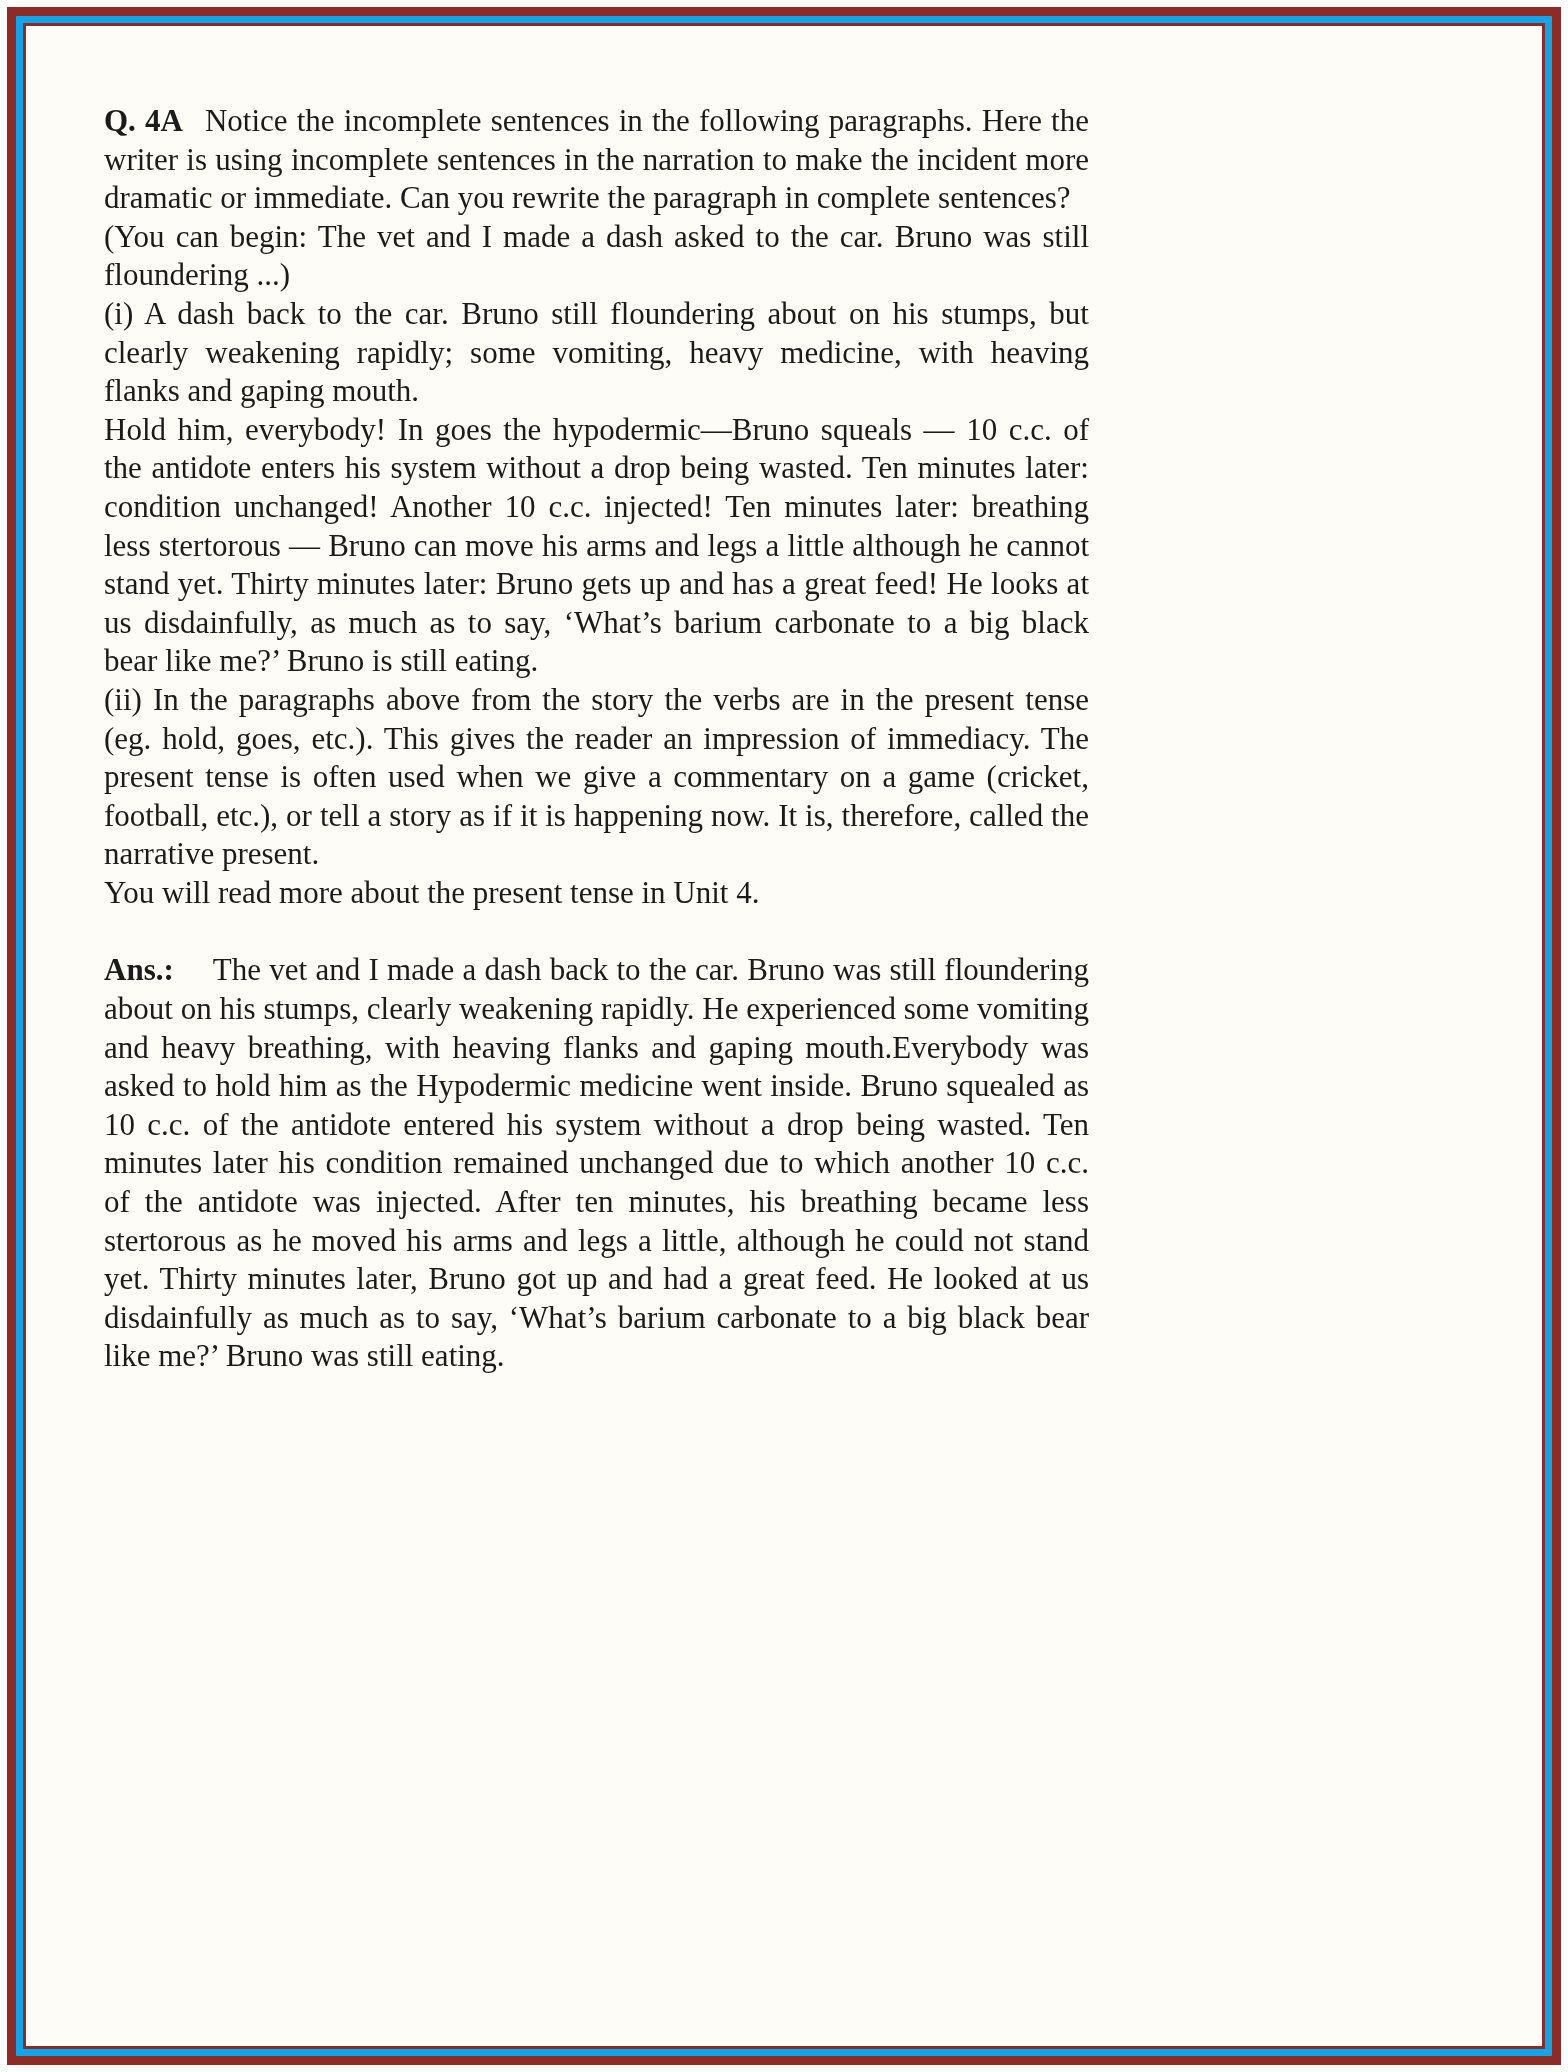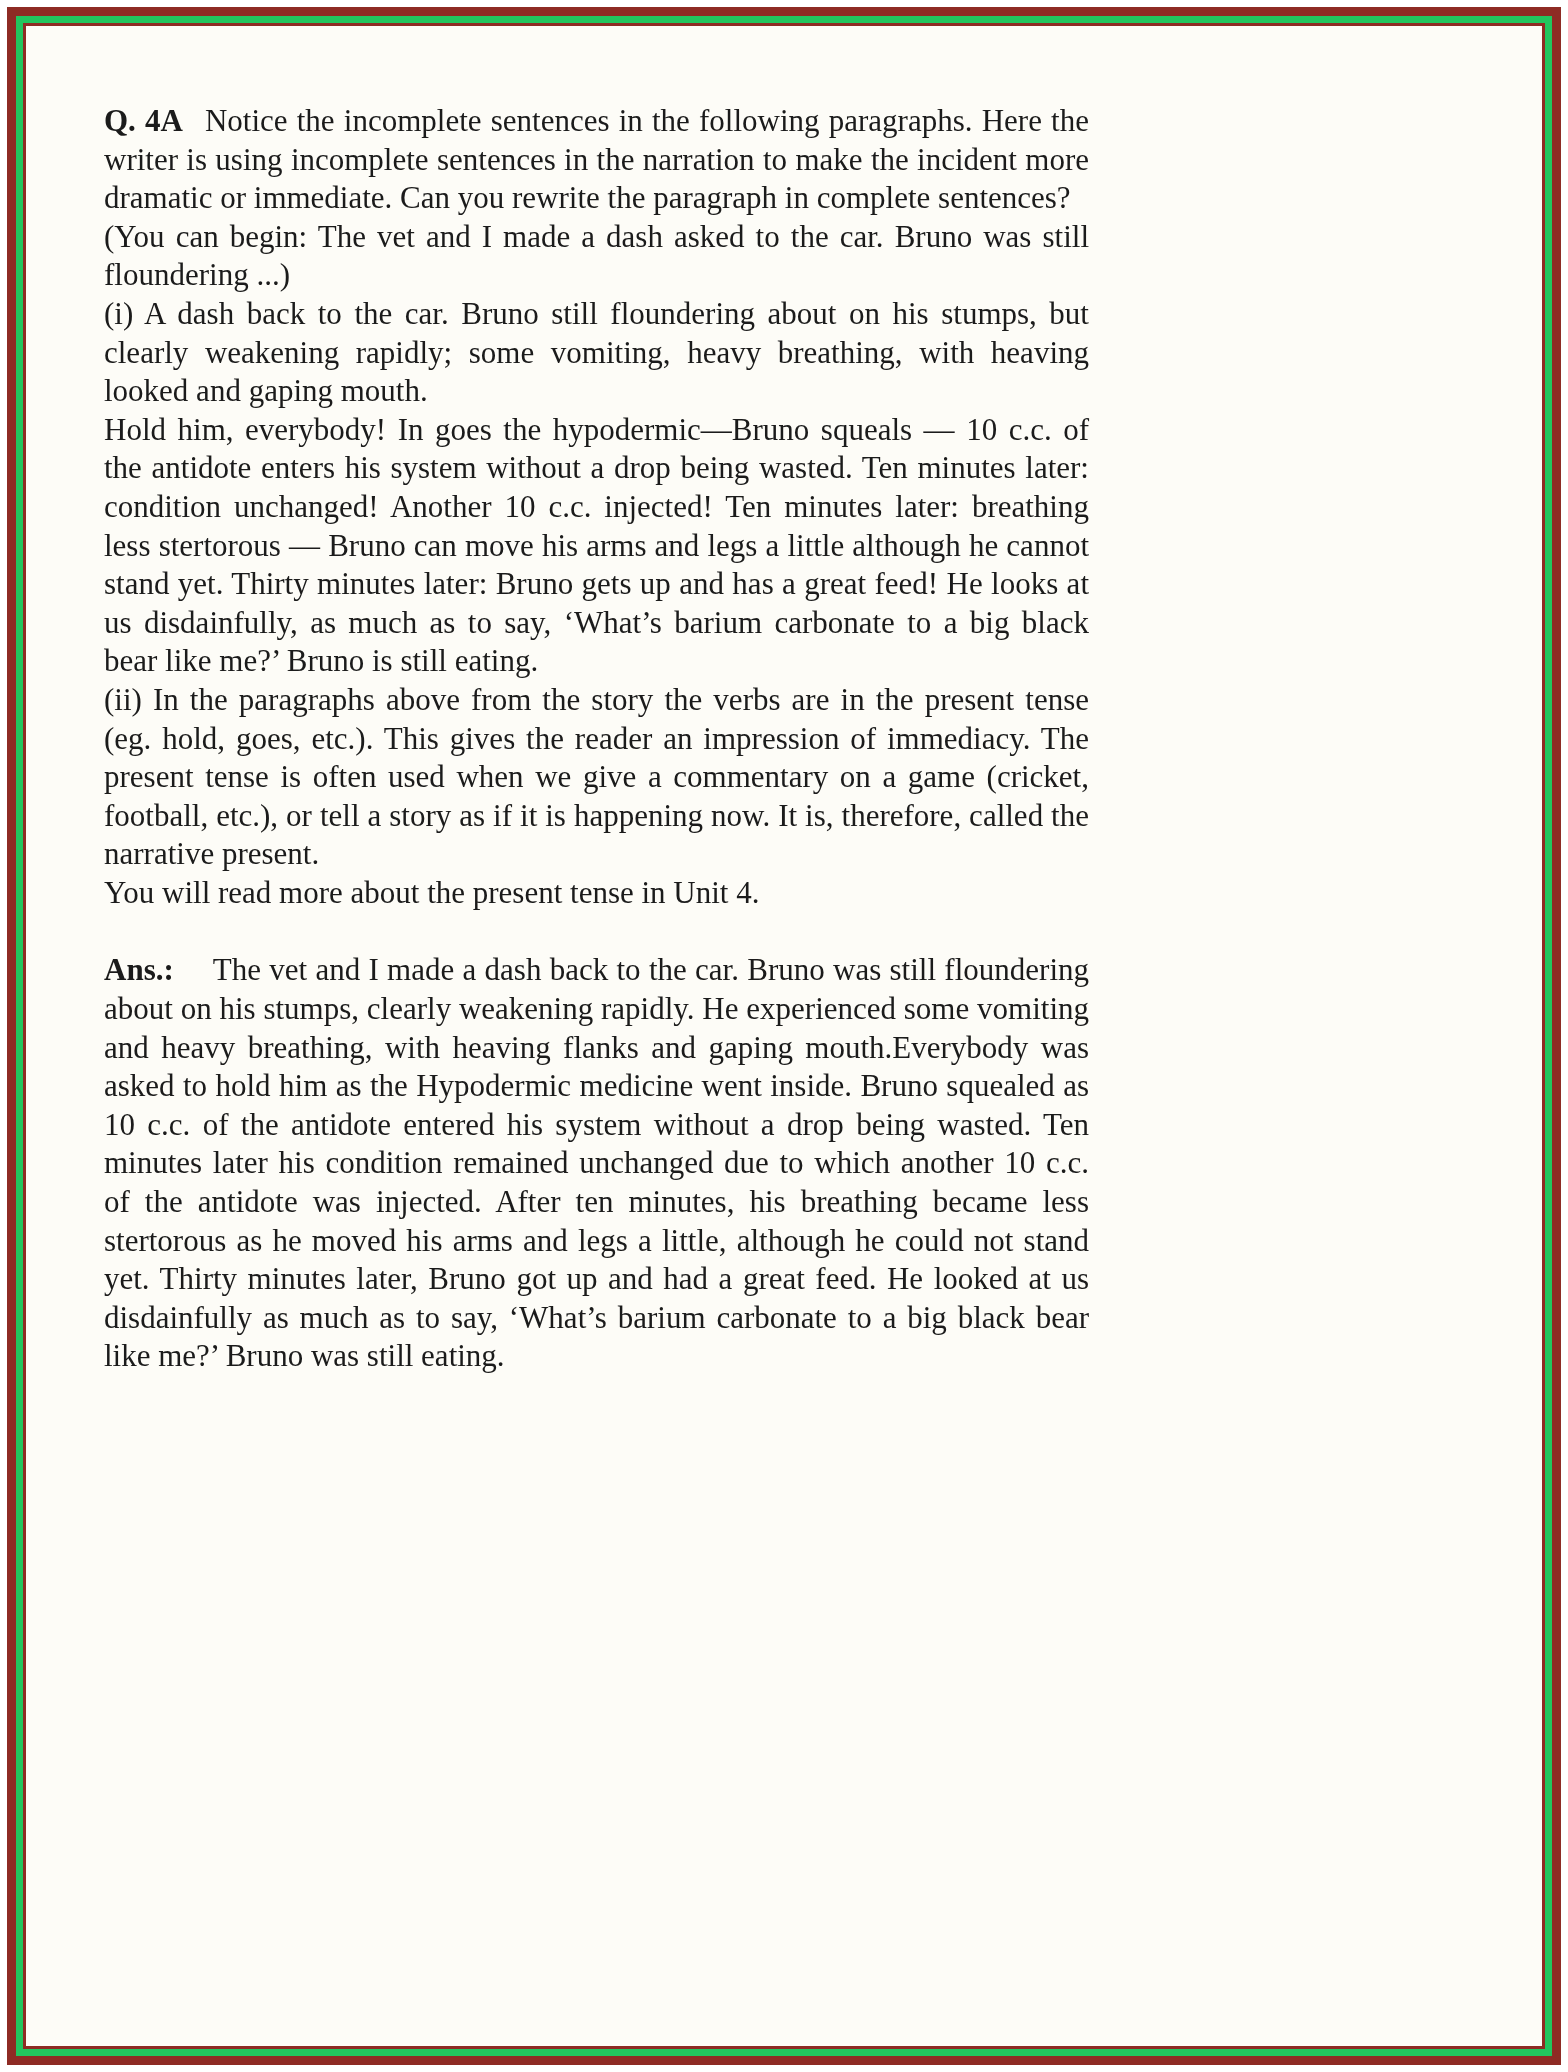--- a/index.html
+++ b/index.html
@@ -15,21 +15,21 @@
     box-sizing: border-box;
     background: #ffffff;
     padding: 7px;
   }
   .outer-frame {
     box-sizing: border-box;
     width: 100%;
     height: 100%;
     border: 9px solid #8e2b24;
     padding: 7px;
-    background: #22c55e;
+    background: #0ea5e9;
   }
   .inner-frame {
     box-sizing: border-box;
     width: 100%;
     height: 100%;
     border: 3px solid #8e2b24;
     overflow: hidden;
     background: #fdfcf7;
   }
   .content {
@@ -65,21 +65,21 @@
   <div class="outer-frame">
     <div class="inner-frame">
       <div class="content">
 
         <p>
           <span class="lead-label q-label">Q. 4A</span><span>Notice the incomplete sentences in the following paragraphs. Here the writer is using incomplete sentences in the narration to make the incident more dramatic or immediate. Can you rewrite the paragraph in complete sentences?</span>
         </p>
 
         <p>(You can begin: The vet and I made a dash asked to the car. Bruno was still floundering ...)</p>
 
-        <p>(i) A dash back to the car. Bruno still floundering about on his stumps, but clearly weakening rapidly; some vomiting, heavy breathing, with heaving looked and gaping mouth.</p>
+        <p>(i) A dash back to the car. Bruno still floundering about on his stumps, but clearly weakening rapidly; some vomiting, heavy medicine, with heaving flanks and gaping mouth.</p>
 
         <p>Hold him, everybody! In goes the hypodermic—Bruno squeals — 10 c.c. of the antidote enters his system without a drop being wasted. Ten minutes later: condition unchanged! Another 10 c.c. injected! Ten minutes later: breathing less stertorous — Bruno can move his arms and legs a little although he cannot stand yet. Thirty minutes later: Bruno gets up and has a great feed! He looks at us disdainfully, as much as to say, ‘What’s barium carbonate to a big black bear like me?’ Bruno is still eating.</p>
 
         <p>(ii) In the paragraphs above from the story the verbs are in the present tense (eg. hold, goes, etc.). This gives the reader an impression of immediacy. The present tense is often used when we give a commentary on a game (cricket, football, etc.), or tell a story as if it is happening now. It is, therefore, called the narrative present.</p>
 
         <p>You will read more about the present tense in Unit 4.</p>
 
         <p class="answer-para">
           <span class="lead-label a-label">Ans.:</span><span>The vet and I made a dash back to the car. Bruno was still floundering about on his stumps, clearly weakening rapidly. He experienced some vomiting and heavy breathing, with heaving flanks and gaping mouth.Everybody was asked to hold him as the Hypodermic medicine went inside. Bruno squealed as 10 c.c. of the antidote entered his system without a drop being wasted. Ten minutes later his condition remained unchanged due to which another 10 c.c. of the antidote was injected. After ten minutes, his breathing became less stertorous as he moved his arms and legs a little, although he could not stand yet. Thirty minutes later, Bruno got up and had a great feed. He looked at us disdainfully as much as to say, ‘What’s barium carbonate to a big black bear like me?’ Bruno was still eating.</span>
         </p>

